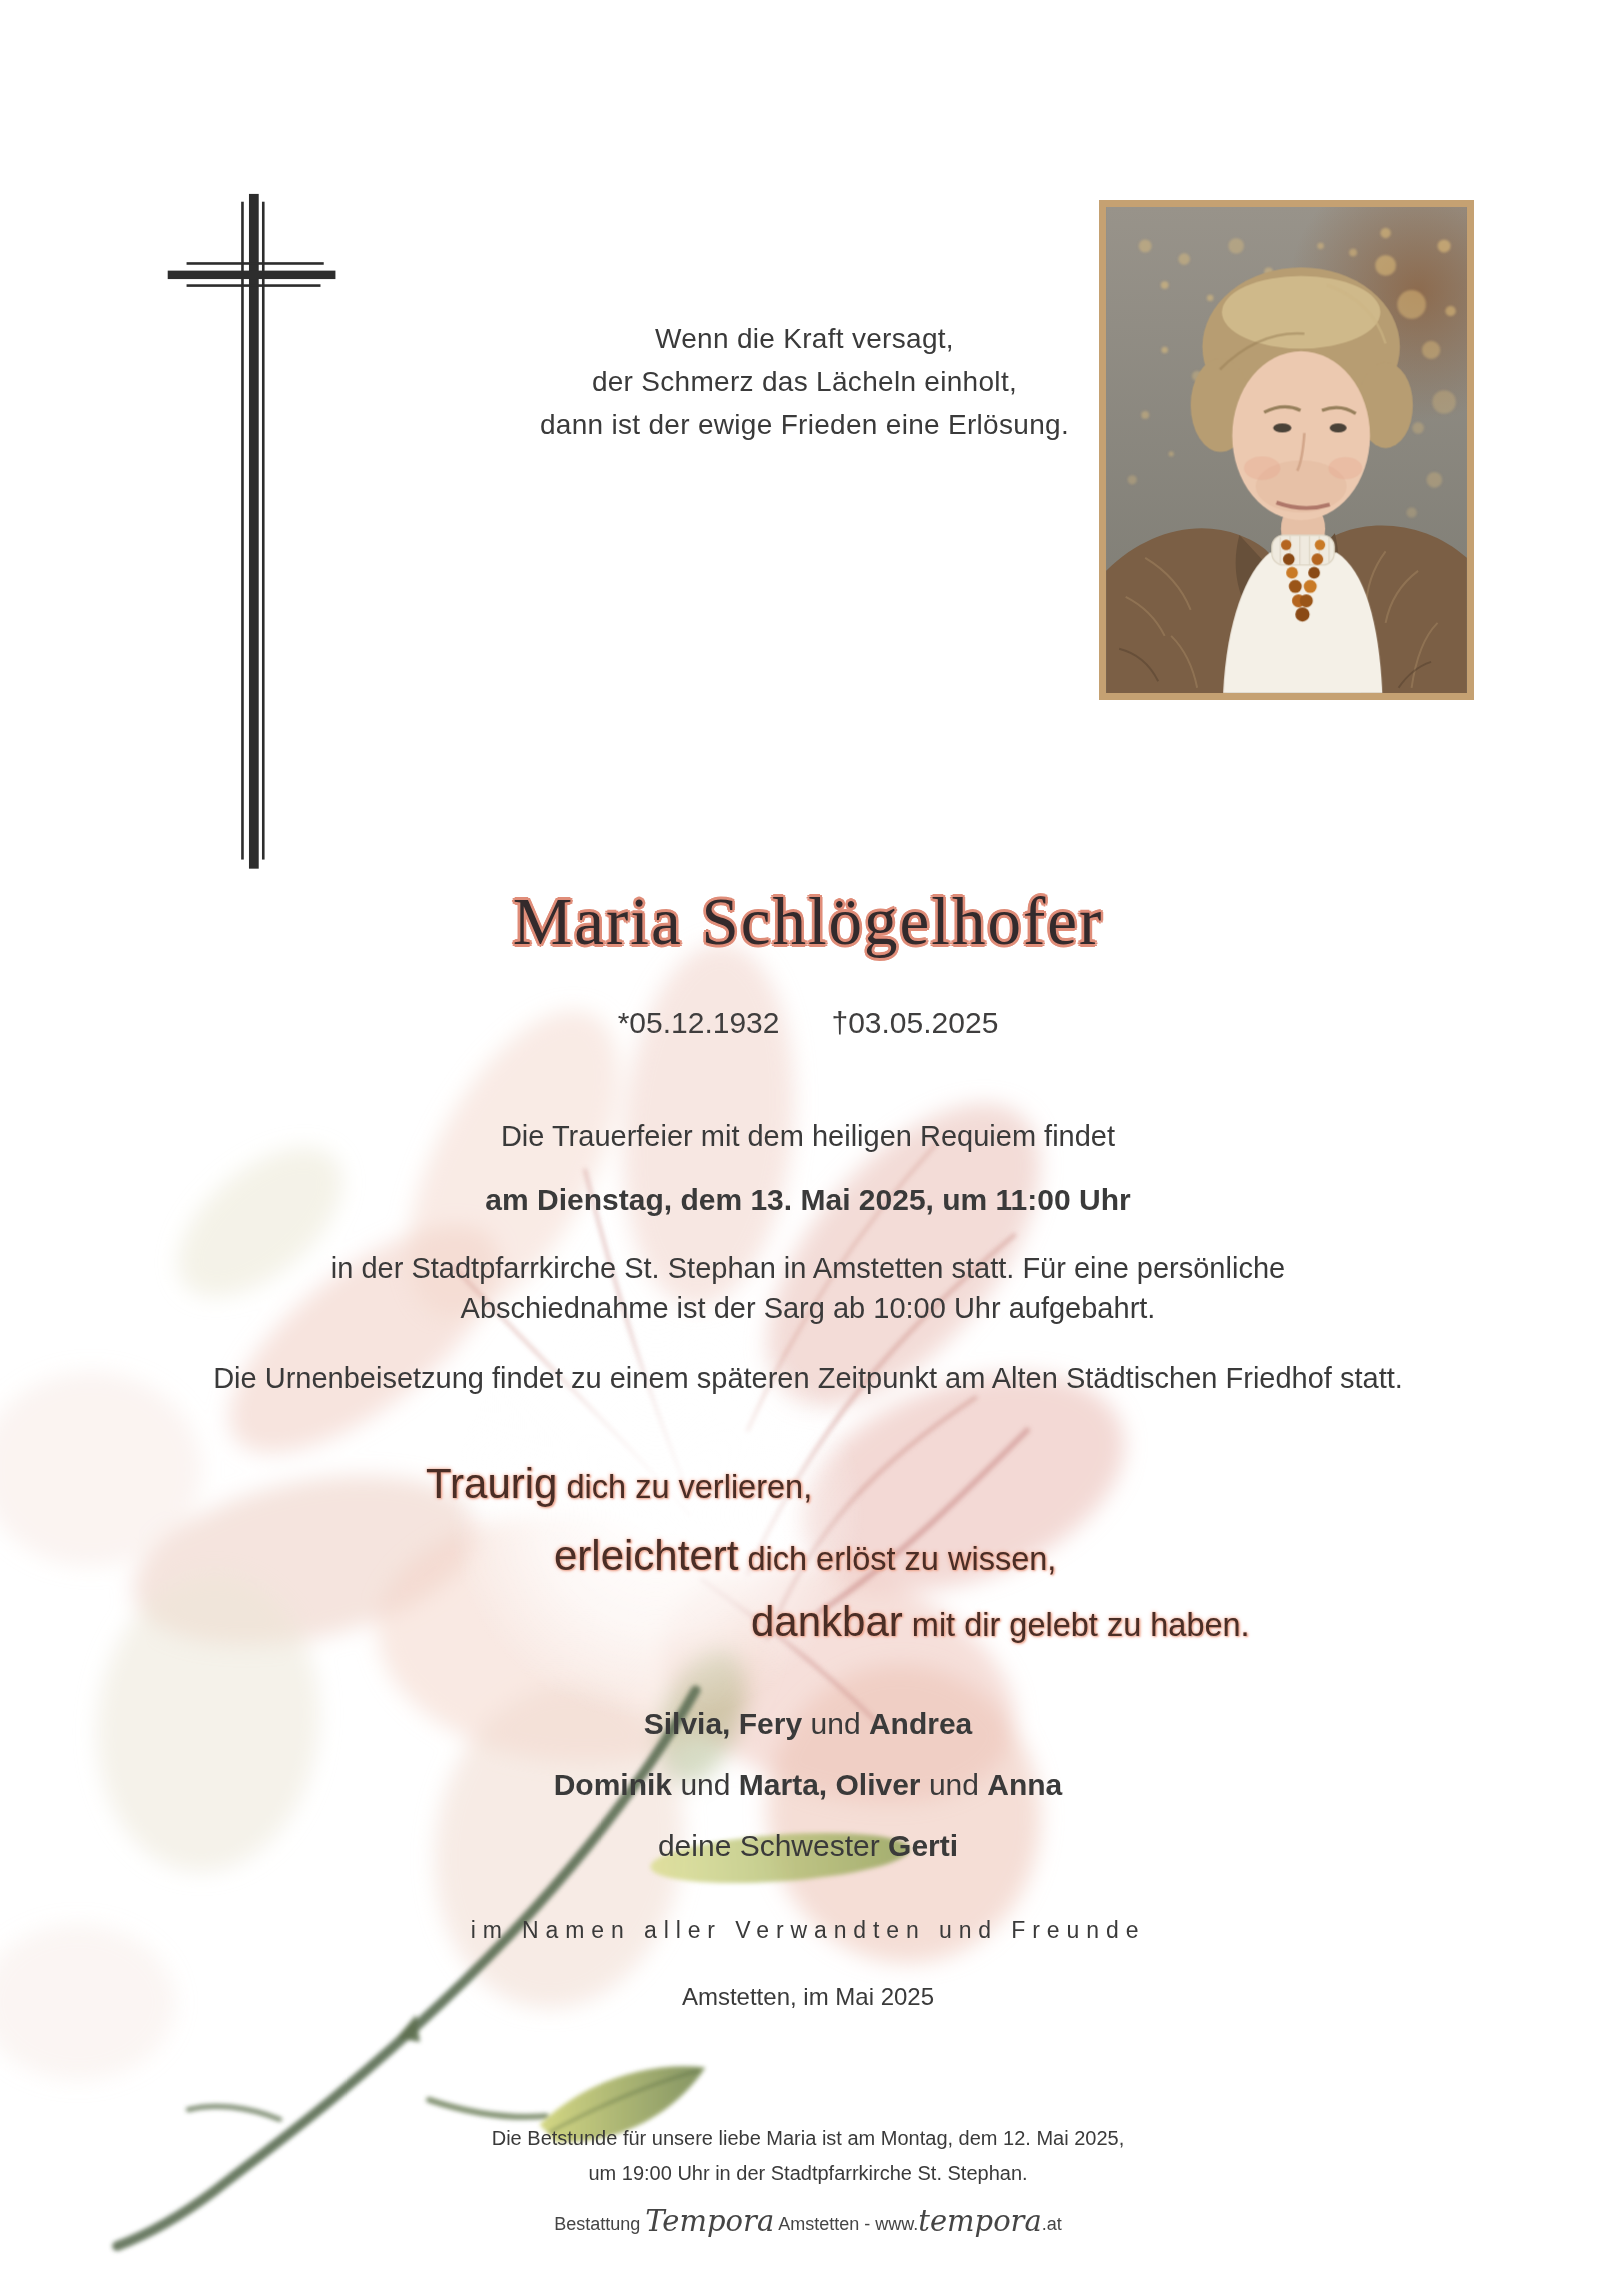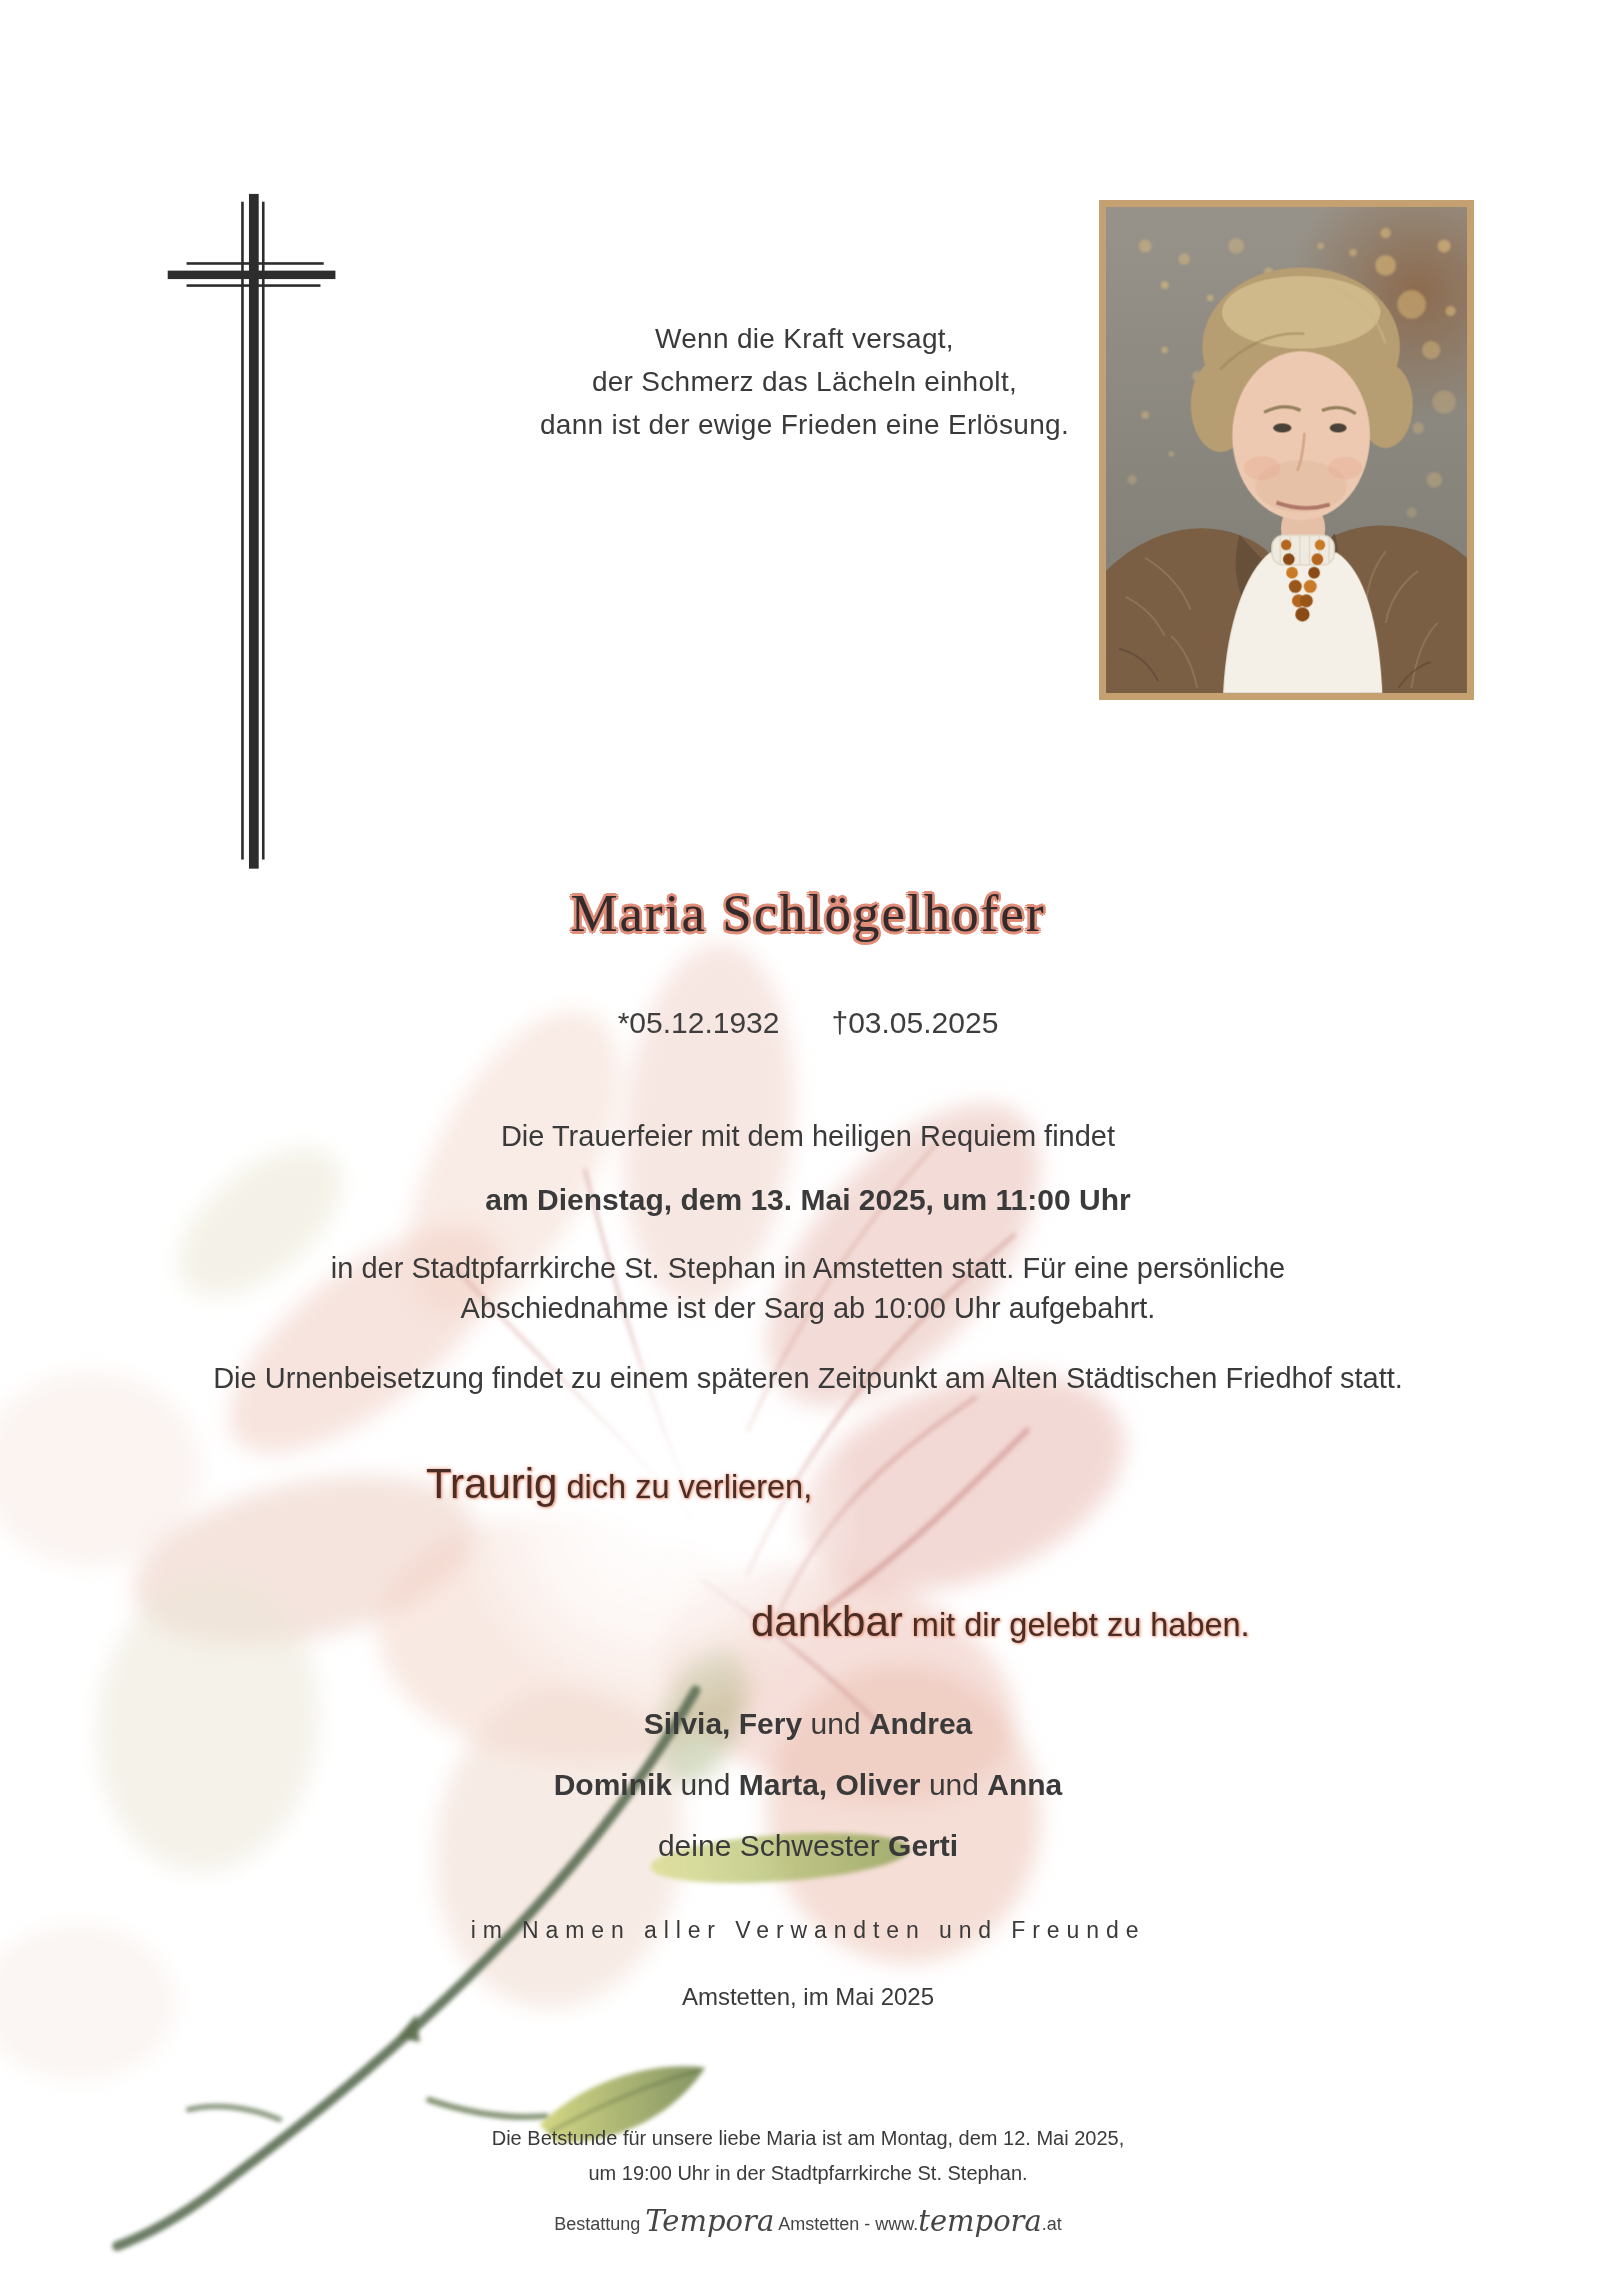--- a/index.html
+++ b/index.html
@@ -6,21 +6,21 @@
   .page{position:relative;width:1616px;height:2284px;background:#ffffff;overflow:hidden;
         font-family:"Liberation Sans","DejaVu Sans",sans-serif;color:var(--text,#3a3a3a);}
   svg.bg,svg.crosssvg{position:absolute;left:0;top:0;width:1616px;height:2284px;}
   svg.bg{z-index:0;} svg.crosssvg{z-index:1;}
   .txt{position:absolute;z-index:2;}
   .poem{top:317px;right:547px;text-align:center;font-size:28px;line-height:43px;letter-spacing:0.3px;}
   .photo-frame{position:absolute;z-index:2;left:1099px;top:200px;width:361px;height:486px;
                border:7.2px solid var(--frame,#c5a172);background:#8a8880;}
   .photo-frame svg{display:block;width:100%;height:100%;}
   .name{top:883px;left:0;width:100%;text-align:center;
-        font-family:"Liberation Serif","DejaVu Serif",serif;font-size:53px;letter-spacing:2px;
+        font-family:"Liberation Serif","DejaVu Serif",serif;font-size:67px;letter-spacing:2px;
         color:var(--name_fill,#332a2c);
         text-shadow:
           2.6px 0 0 var(--name_outline,#e08d79), -2.6px 0 0 var(--name_outline,#e08d79),
           0 2.6px 0 var(--name_outline,#e08d79), 0 -2.6px 0 var(--name_outline,#e08d79),
           2px 2px 0 var(--name_outline,#e08d79), -2px -2px 0 var(--name_outline,#e08d79),
           2px -2px 0 var(--name_outline,#e08d79), -2px 2px 0 var(--name_outline,#e08d79);}
   .dates{top:1006px;left:0;width:100%;text-align:center;font-size:30px;color:#3f3e3e;}
   .dates .gap{display:inline-block;width:52px;}
   .center{left:0;width:100%;text-align:center;}
   .ann1{top:1120px;font-size:29px;}
@@ -265,20 +265,23 @@
   <div class="txt center ann2">am Dienstag, dem 13. Mai 2025, um 11:00 Uhr</div>
   <div class="txt center ann34">
     <div>in der Stadtpfarrkirche St. Stephan in Amstetten statt. Für eine persönliche</div>
     <div>Abschiednahme ist der Sarg ab 10:00 Uhr aufgebahrt.</div>
   </div>
   <div class="txt center urn">Die Urnenbeisetzung findet zu einem späteren Zeitpunkt am Alten Städtischen Friedhof statt.</div>
 
   <div class="trib t1">
     <span class="big">Traurig</span><span class="small"> dich zu verlieren,</span>
   </div>
+  <div class="trib t2">
+    <span class="big">erleichtert</span><span class="small"> dich erlöst zu wissen,</span>
+  </div>
   <div class="trib t3">
     <span class="big">dankbar</span><span class="small"> mit dir gelebt zu haben.</span>
   </div>
 
   <div class="txt center m1">
     <span class="bold">Silvia, Fery</span><span> und </span><span class="bold">Andrea</span>
   </div>
   <div class="txt center m3">
     <span>deine Schwester </span><span class="bold">Gerti</span>
   </div>

